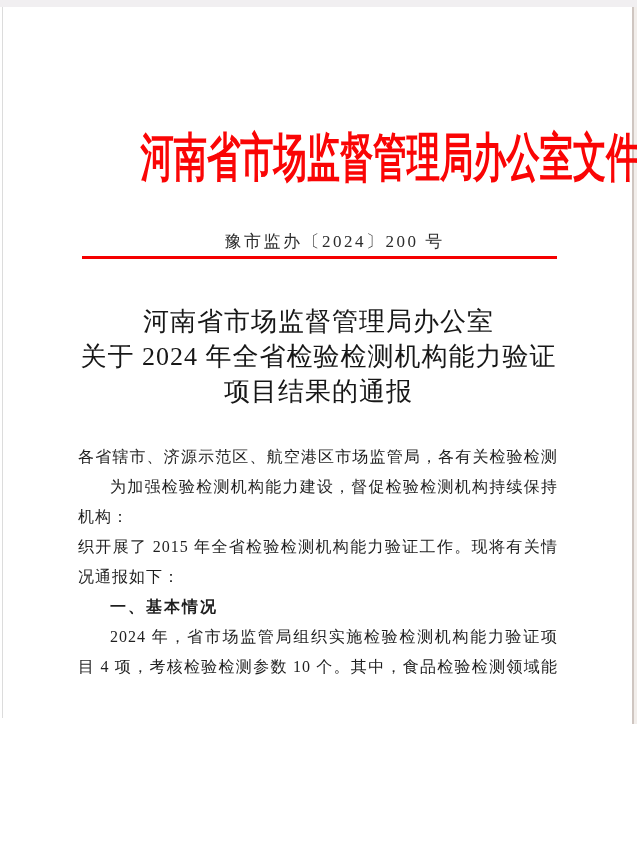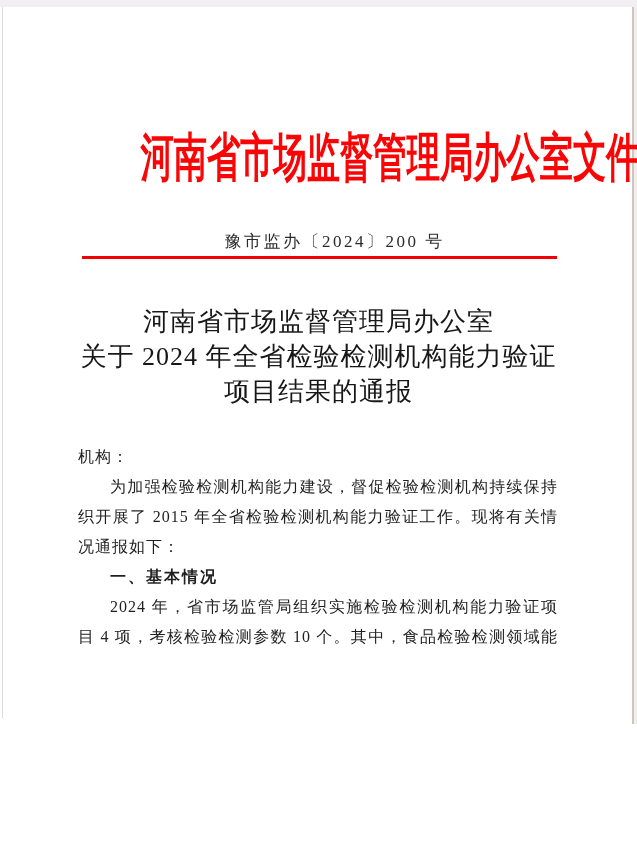--- a/index.html
+++ b/index.html
@@ -70,22 +70,23 @@
 
   <div class="red-line" style="background: rgb(245, 0, 0);"></div>
 
   <div class="doc-title">
     <div>河南省市场监督管理局办公室</div>
     <div>关于 2024 年全省检验检测机构能力验证</div>
     <div>项目结果的通报</div>
   </div>
 
   <div class="body-text" style="color: rgb(31, 31, 31);">
+      <div class="line fill">各省辖市、济源示范区、航空港区市场监管局，各有关检验检测</div>
+      <div class="line indent fill">为加强检验检测机构能力建设，督促检验检测机构持续保持</div>
       <div class="line">机构：</div>
-      <div class="line indent fill">为加强检验检测机构能力建设，督促检验检测机构持续保持</div>
       <div class="line fill">织开展了 2015 年全省检验检测机构能力验证工作。现将有关情</div>
       <div class="line">况通报如下：</div>
       <div class="line indent bold">一、基本情况</div>
       <div class="line indent fill">2024 年，省市场监管局组织实施检验检测机构能力验证项</div>
       <div class="line fill">目 4 项，考核检验检测参数 10 个。其中，食品检验检测领域能</div>
     </div>
 
   <div class="page-number">— 1 —</div>
 
 </div>

